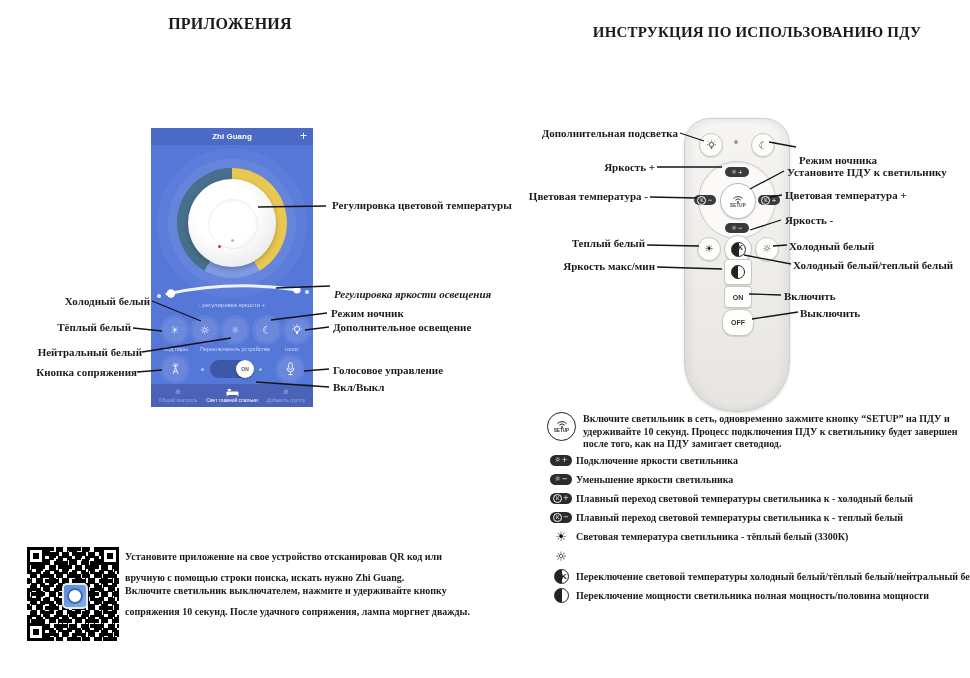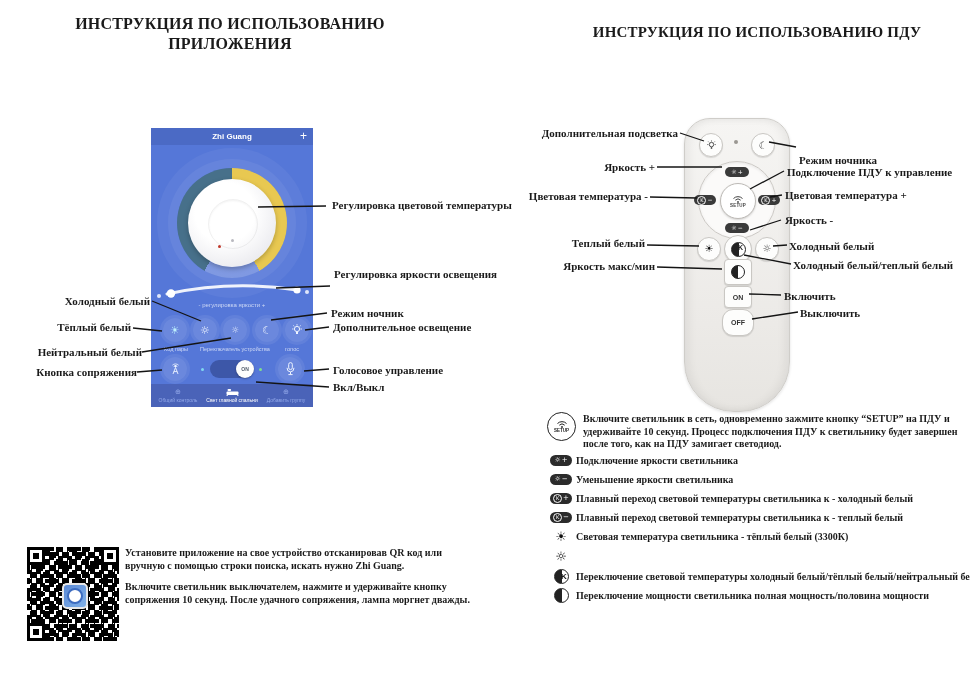--- a/index.html
+++ b/index.html
@@ -2,21 +2,21 @@
 <html><head>
 <meta charset="utf-8">
 <style>
   html,body{margin:0;padding:0;background:#fff;}
   #canvas{position:relative;width:970px;height:678px;background:#fff;overflow:hidden;
           font-family:"Liberation Serif",serif;color:#1a1a1a;}
   .abs{position:absolute;}
   .title{font-weight:bold;font-size:16px;line-height:20px;text-align:center;letter-spacing:.2px;}
   .callout{position:absolute;font-weight:bold;font-size:11px;white-space:nowrap;}
   .callout.r{text-align:right;}
-  .para{position:absolute;font-size:10px;line-height:13px;font-weight:600;}
+  .para{position:absolute;font-size:10px;line-height:21px;font-weight:600;}
   
   #phone{position:absolute;left:151px;top:128px;width:162px;height:279px;background:#5577d8;}
   #phone-header{position:absolute;left:0;top:0;width:100%;height:17px;background:#4b6ac5;
     display:flex;align-items:center;justify-content:center;color:#fff;
     font-family:"Liberation Sans",sans-serif;font-size:8px;font-weight:bold;}
   #phone-add{position:absolute;right:6px;top:1px;color:#fff;font-size:12px;font-weight:normal;}
   #dial-ring{position:absolute;left:26px;top:40px;width:110px;height:110px;border-radius:50%;
     background:conic-gradient(from 210deg,#47708a 0deg 150deg,#e8c851 150deg 300deg,rgba(255,255,255,.25) 300deg 360deg);
     box-shadow:0 0 0 9px rgba(255,255,255,.06),0 0 0 20px rgba(255,255,255,.05);}
   #dial-knob{position:absolute;left:11px;top:11px;width:88px;height:88px;border-radius:50%;
@@ -78,21 +78,20 @@
     display:flex;align-items:center;justify-content:center;}
   #qr-logo-inner{width:12px;height:12px;border-radius:50%;background:#fff;border:2px solid #3d6cc0;}
   svg.lines{position:absolute;left:0;top:0;pointer-events:none;}
 </style>
 </head>
 <body>
 
 <div id="canvas">
 
   <div class="abs title" style="left:40px;top:14px;width:380px;">
-    <div>ИНСТРУКЦИЯ ПО ИСПОЛЬЗОВАНИЮ</div>
     <div>ПРИЛОЖЕНИЯ</div>
   </div>
   <div class="abs title" style="left:552px;top:22px;width:410px;font-size:15px;">
     <div>ИНСТРУКЦИЯ ПО ИСПОЛЬЗОВАНИЮ ПДУ</div>
   </div>
 
   <div id="phone">
     <div id="phone-header">
       <span>Zhi Guang</span>
       <span id="phone-add">+</span>
@@ -185,21 +184,21 @@
         <span class="nav-label" style="color:#93a9ea;">Добавить группу</span>
       </div>
     </div>
   </div>
 
   <div class="callout r" style="right:820px;top:295px;">Холодный белый</div>
   <div class="callout r" style="right:839px;top:321px;">Тёплый белый</div>
   <div class="callout r" style="right:828px;top:346px;text-align:center;">Нейтральный белый</div>
   <div class="callout r" style="right:833px;top:366px;">Кнопка сопряжения</div>
   <div class="callout" style="left:332px;top:199px;">Регулировка цветовой температуры</div>
-  <div class="callout" style="left:334px;top:268px;">Регулировка яркости освещения</div>
+  <div class="callout" style="left:334px;top:288px;font-style:italic;">Регулировка яркости освещения</div>
   <div class="callout" style="left:331px;top:307px;">Режим ночник</div>
   <div class="callout" style="left:333px;top:321px;">Дополнительное освещение</div>
   <div class="callout" style="left:333px;top:364px;">Голосовое управление</div>
   <div class="callout" style="left:333px;top:381px;">Вкл/Выкл</div>
 
   <div id="qr">
     <div class="finder" style="left:0;top:0;"></div>
     <div class="finder" style="right:0;top:0;"></div>
     <div class="finder" style="left:0;bottom:0;"></div>
     <div id="qr-logo">
@@ -277,21 +276,21 @@
       <span>OFF</span>
       </div>
   </div>
 
   <div class="callout r" style="right:292px;top:127px;">Дополнительная подсветка</div>
   <div class="callout r" style="right:315px;top:161px;">Яркость +</div>
   <div class="callout r" style="right:322px;top:190px;">Цветовая температура -</div>
   <div class="callout r" style="right:325px;top:237px;">Теплый белый</div>
   <div class="callout r" style="right:315px;top:260px;text-align:center;">Яркость макс/мин</div>
   <div class="callout" style="left:799px;top:154px;">Режим ночника</div>
-  <div class="callout" style="left:787px;top:166px;">Подключение ПДУ к управление</div>
+  <div class="callout" style="left:787px;top:166px;">Установите ПДУ к светильнику</div>
   <div class="callout" style="left:785px;top:189px;">Цветовая температура +</div>
   <div class="callout" style="left:785px;top:214px;">Яркость -</div>
   <div class="callout" style="left:789px;top:240px;">Холодный белый</div>
   <div class="callout" style="left:793px;top:259px;">Холодный белый/теплый белый</div>
   <div class="callout" style="left:784px;top:290px;">Включить</div>
   <div class="callout" style="left:800px;top:307px;">Выключить</div>
 
   <div class="abs" style="left:547px;top:412px;width:27px;height:27px;border-radius:50%;border:1.5px solid #222;display:flex;flex-direction:column;align-items:center;justify-content:center;background:#fff;">
     <svg width="12" height="8" viewBox="0 0 12 8">
       <path d="M1.5,3.5 a6.4,6.4 0 0 1 9,0 M3.3,5.2 a3.8,3.8 0 0 1 5.4,0" fill="none" stroke="#222" stroke-width="1"></path>

